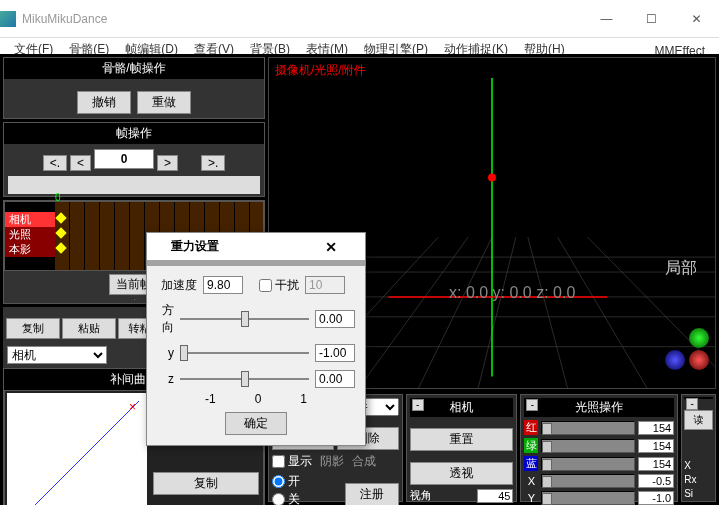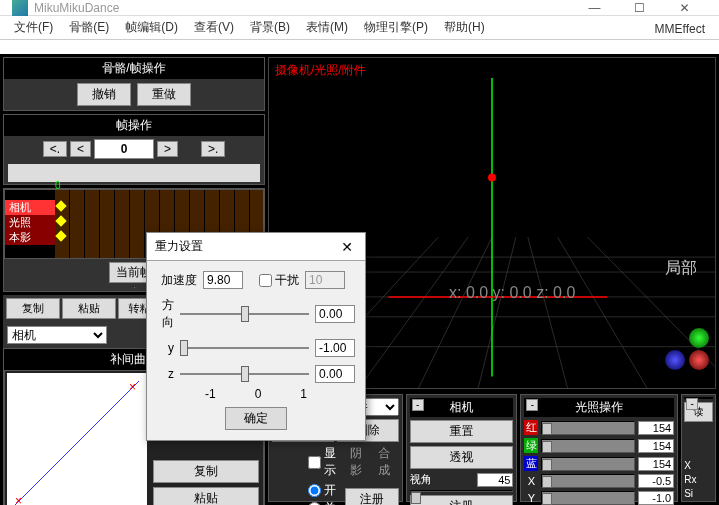--- a/index.html
+++ b/index.html
@@ -1,38 +1,38 @@
 <!DOCTYPE html>
 <html><head>
 <meta charset="utf-8">
 <style>
 * { margin: 0; padding: 0; box-sizing: border-box; font-family: "Microsoft YaHei", SimSun, sans-serif; font-size: 12px; }
 body { background: #fff; width: 719px; height: 505px; overflow: hidden; position: relative; }
 
 
-.titlebar { height: 16px; background: #fff; border-bottom: 1px solid #ddd; display: flex; align-items: center; padding: 0 12px; }
+.titlebar { height: 38px; background: #fff; border-bottom: 1px solid #ddd; display: flex; align-items: center; padding: 0 0; }
 .titlebar .icon { width: 16px; height: 16px; background: linear-gradient(135deg,#4a9,#27a); margin-right: 6px; }
 .titlebar .title { flex: 1; color: #999; }
 .titlebar .winbtn { width: 45px; height: 28px; display: flex; align-items: center; justify-content: center; color: #555; }
 
 
 .menubar { height: 24px; background: #fff; display: flex; align-items: flex-end; padding: 0 6px; border-bottom: 1px solid #ccc; }
 .menubar .mitem { padding: 3px 8px; color: #333; }
 .menubar .spacer { flex: 1; }
 .menubar .mmeffect { color: #333; padding: 3px 8px; }
 
 
 .workspace { position: absolute; top: 54px; left: 0; right: 0; bottom: 0; background: #000; }
 
 
 .leftcol { position: absolute; left: 3px; top: 3px; width: 262px; }
 .panel { background: #333; border: 1px solid #555; margin-bottom: 3px; }
 .panel-title { background: #000; color: #fff; text-align: center; padding: 2px; font-size: 12px; }
 .panel-body { padding: 4px; display: flex; gap: 6px; justify-content: center; }
-.btn { background: #ddd; border: 1px solid #888; padding: 2px 14px; font-size: 12px; cursor: pointer; }
+.btn { background: #ddd; border: 1px solid #888; padding: 2px 14px; font-size: 12px; cursor: pointer; margin-top: 8px; }
 .btn-sm { padding: 0 6px; }
 
 
 .frameops .row { display: flex; gap: 3px; align-items: center; justify-content: center; padding: 3px; }
 .frame-input { width: 60px; text-align: center; font-weight: bold; border: 1px solid #888; padding: 2px; }
 
 
 .timeline { background: #000; height: 70px; position: relative; border: 1px solid #555; }
 .tl-labels { position: absolute; left: 0; top: 0; width: 50px; }
 .tl-label { height: 15px; padding: 0 4px; color: #fff; font-size: 11px; background: #800; }
@@ -51,21 +51,21 @@
 
 .camsel { padding: 4px; background: #333; }
 .camsel select { width: 100px; background: #fff; border: 1px solid #888; font-size: 12px; }
 
 
 .interp { display: flex; background: #222; border: 1px solid #555; height: 145px; }
 .curve-box { width: 140px; height: 140px; background: #fff; position: relative; margin: 2px; }
 .curve-box svg { position: absolute; inset: 0; }
 .interp-ctrl { flex: 1; padding: 4px; display: flex; flex-direction: column; gap: 4px; }
 .interp-ctrl select { width: 80px; }
-.chk { display: flex; align-items: center; gap: 3px; color: #fff; font-size: 11px; margin-left: 36px; }
+.chk { display: flex; align-items: center; gap: 3px; color: #fff; font-size: 11px; }
 
 
 .viewport { position: absolute; left: 268px; right: 3px; top: 3px; height: 332px; background: #000; border: 1px solid #444; overflow: hidden; }
 .vp-label { position: absolute; top: 4px; left: 6px; color: #f00; font-size: 12px; }
 .vp-grid { position: absolute; inset: 0; }
 .vp-axis-label { position: absolute; color: #888; font-size: 16px; }
 .vp-gizmo { position: absolute; right: 6px; width: 20px; height: 20px; border-radius: 50%; }
 
 
 .botrow { position: absolute; left: 268px; right: 3px; bottom: 3px; top: 340px; display: flex; gap: 3px; }
@@ -74,21 +74,21 @@
 .bpanel .minus { position: absolute; left: 2px; top: 1px; width: 12px; height: 12px; background: #ddd; color: #000; font-size: 10px; line-height: 10px; text-align: center; border: 1px solid #888; }
 .bpanel .row { display: flex; gap: 3px; align-items: center; }
 .slider-h { flex: 1; height: 14px; background: #888; border: 1px inset #555; position: relative; }
 .slider-h::after { content: ""; position: absolute; top: 1px; width: 8px; height: 10px; background: #ccc; border: 1px solid #666; }
 .numbox { width: 36px; background: #fff; border: 1px solid #888; text-align: right; padding: 0 2px; font-size: 11px; }
 .rgb-lbl { width: 14px; color: #fff; font-size: 11px; text-align: center; }
 .rgb-lbl.r { background: #c00; } .rgb-lbl.g { background: #0a0; } .rgb-lbl.b { background: #00c; }
 
 
 .dialog { position: absolute; left: 146px; top: 178px; width: 220px; background: #f0f0f0; border: 1px solid #888; box-shadow: 2px 2px 8px rgba(0,0,0,.4); z-index: 100; }
-.dlg-title { background: #fff; padding: 5px 8px; display: flex; align-items: center; border-bottom: 1px solid #a3a3a3; }
+.dlg-title { background: #fff; padding: 5px 24px; display: flex; align-items: center; border-bottom: 6px solid #a3a3a3; font-weight: bold; }
 .dlg-title span { flex: 1; font-size: 12px; }
 .dlg-close { width: 20px; text-align: center; cursor: pointer; font-size: 14px; }
 .dlg-body { padding: 10px; }
 .dlg-row { display: flex; align-items: center; gap: 6px; margin-bottom: 8px; }
 .dlg-lbl { width: 40px; text-align: right; font-size: 12px; }
 .dlg-input { width: 40px; border: 1px solid #888; padding: 1px 3px; font-size: 12px; }
 .dlg-input[disabled] { background: #eee; color: #999; }
 .dlg-slider { flex: 1; }
 .dlg-ticks { display: flex; justify-content: space-between; font-size: 10px; padding: 0 4px; margin-top: -4px; margin-bottom: 6px; }
 .dlg-ok { display: block; margin: 6px auto 0; padding: 2px 18px; }
@@ -109,20 +109,21 @@
 </div>
 
 <div class="menubar">
   <div class="mitem">文件(F)</div>
   <div class="mitem">骨骼(E)</div>
   <div class="mitem">帧编辑(D)</div>
   <div class="mitem">查看(V)</div>
   <div class="mitem">背景(B)</div>
   <div class="mitem">表情(M)</div>
   <div class="mitem">物理引擎(P)</div>
+  <div class="mitem">动作捕捉(K)</div>
   <div class="mitem">帮助(H)</div>
   <div class="spacer"></div>
   <div class="mmeffect">MMEffect</div>
 </div>
 
 <div class="workspace">
 
   <div class="leftcol">
 
     <div class="panel">

